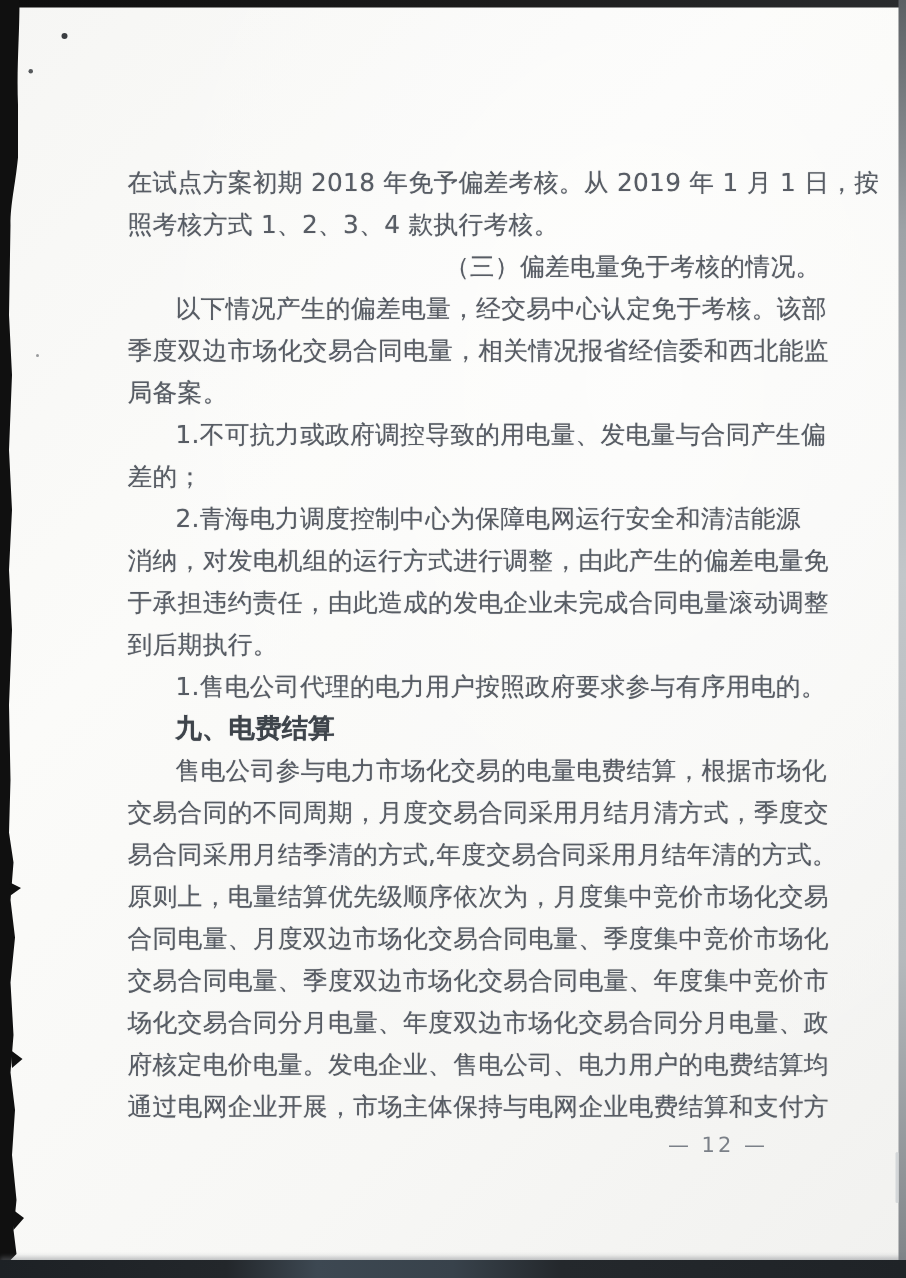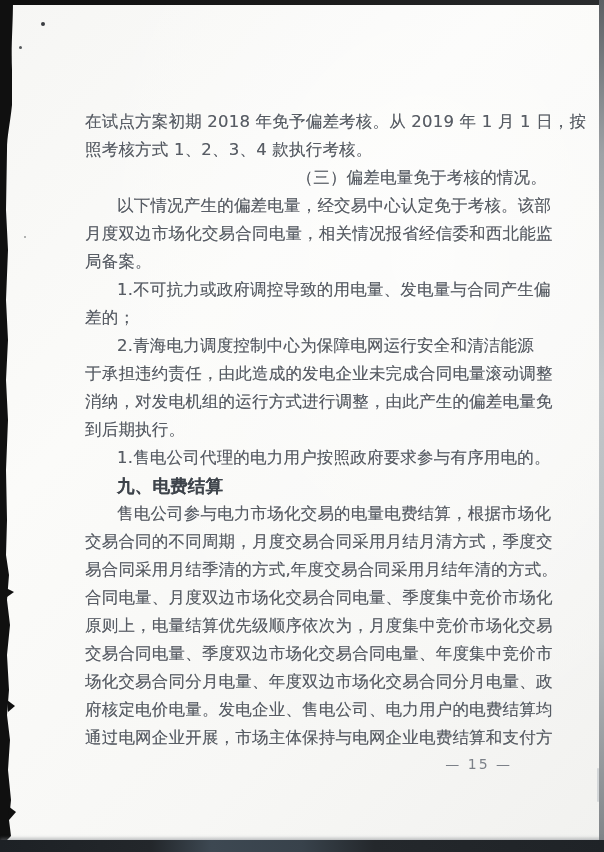--- a/index.html
+++ b/index.html
@@ -82,42 +82,42 @@
 </head>
 <body>
 
 <div class="scan-page">
 
   <div class="text-block">
       <div class="text-line">在试点方案初期 2018 年免予偏差考核。从 2019 年 1 月 1 日，按</div>
       <div class="text-line">照考核方式 1、2、3、4 款执行考核。</div>
       <div class="text-line indent-paren">（三）偏差电量免于考核的情况。</div>
       <div class="text-line indent">以下情况产生的偏差电量，经交易中心认定免于考核。该部</div>
-      <div class="text-line">月度双边市场化交易合同电量，相关情况报省经信委和西北能监</div>
+      <div class="text-line">季度双边市场化交易合同电量，相关情况报省经信委和西北能监</div>
       <div class="text-line">局备案。</div>
       <div class="text-line indent">1.不可抗力或政府调控导致的用电量、发电量与合同产生偏</div>
       <div class="text-line">差的；</div>
       <div class="text-line indent">2.青海电力调度控制中心为保障电网运行安全和清洁能源</div>
+      <div class="text-line">消纳，对发电机组的运行方式进行调整，由此产生的偏差电量免</div>
       <div class="text-line">于承担违约责任，由此造成的发电企业未完成合同电量滚动调整</div>
-      <div class="text-line">消纳，对发电机组的运行方式进行调整，由此产生的偏差电量免</div>
       <div class="text-line">到后期执行。</div>
       <div class="text-line indent">1.售电公司代理的电力用户按照政府要求参与有序用电的。</div>
       <div class="text-line heading indent">九、电费结算</div>
       <div class="text-line indent">售电公司参与电力市场化交易的电量电费结算，根据市场化</div>
       <div class="text-line">交易合同的不同周期，月度交易合同采用月结月清方式，季度交</div>
       <div class="text-line">易合同采用月结季清的方式,年度交易合同采用月结年清的方式。</div>
+      <div class="text-line">原则上，电量结算优先级顺序依次为，月度集中竞价市场化交易</div>
       <div class="text-line">合同电量、月度双边市场化交易合同电量、季度集中竞价市场化</div>
-      <div class="text-line">原则上，电量结算优先级顺序依次为，月度集中竞价市场化交易</div>
       <div class="text-line">交易合同电量、季度双边市场化交易合同电量、年度集中竞价市</div>
       <div class="text-line">场化交易合同分月电量、年度双边市场化交易合同分月电量、政</div>
       <div class="text-line">府核定电价电量。发电企业、售电公司、电力用户的电费结算均</div>
       <div class="text-line">通过电网企业开展，市场主体保持与电网企业电费结算和支付方</div>
     </div>
 
-  <div class="page-number">— 15 —</div>
+  <div class="page-number">— 12 —</div>
 
   <div class="edge-top"></div>
 
   <svg class="edge-left-svg" width="16" height="852" viewBox="0 0 16 852">
     <path fill="#101010" d="
       M0,0 L13,0
       C13,25 11,45 12,70
       L12,105
       C10,125 7,135 7,150
       L6,210 L8,250 L6,300 L8,340 L6,380

